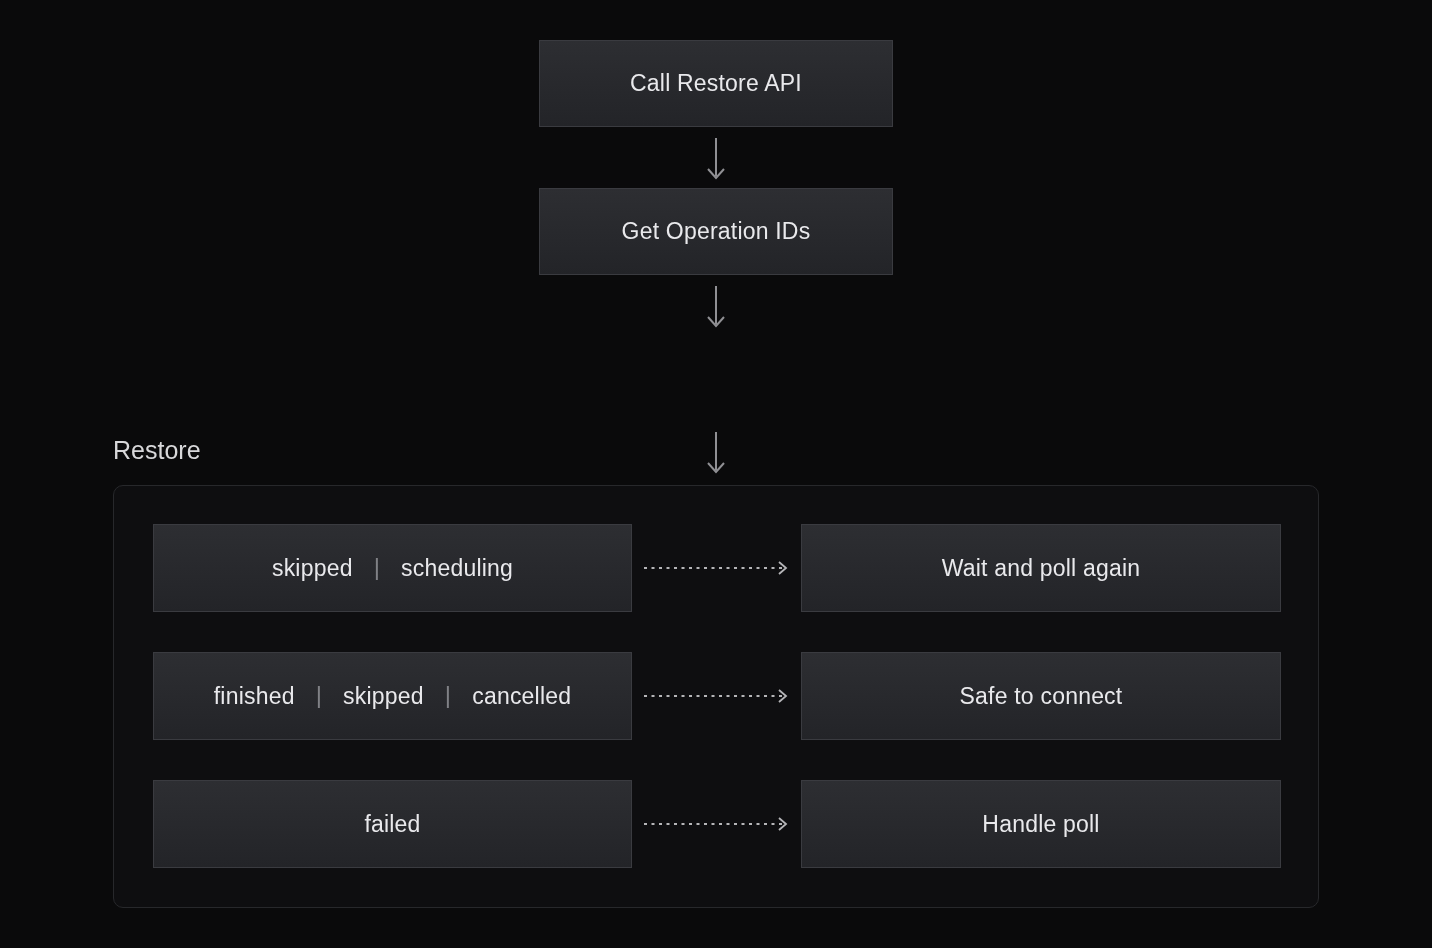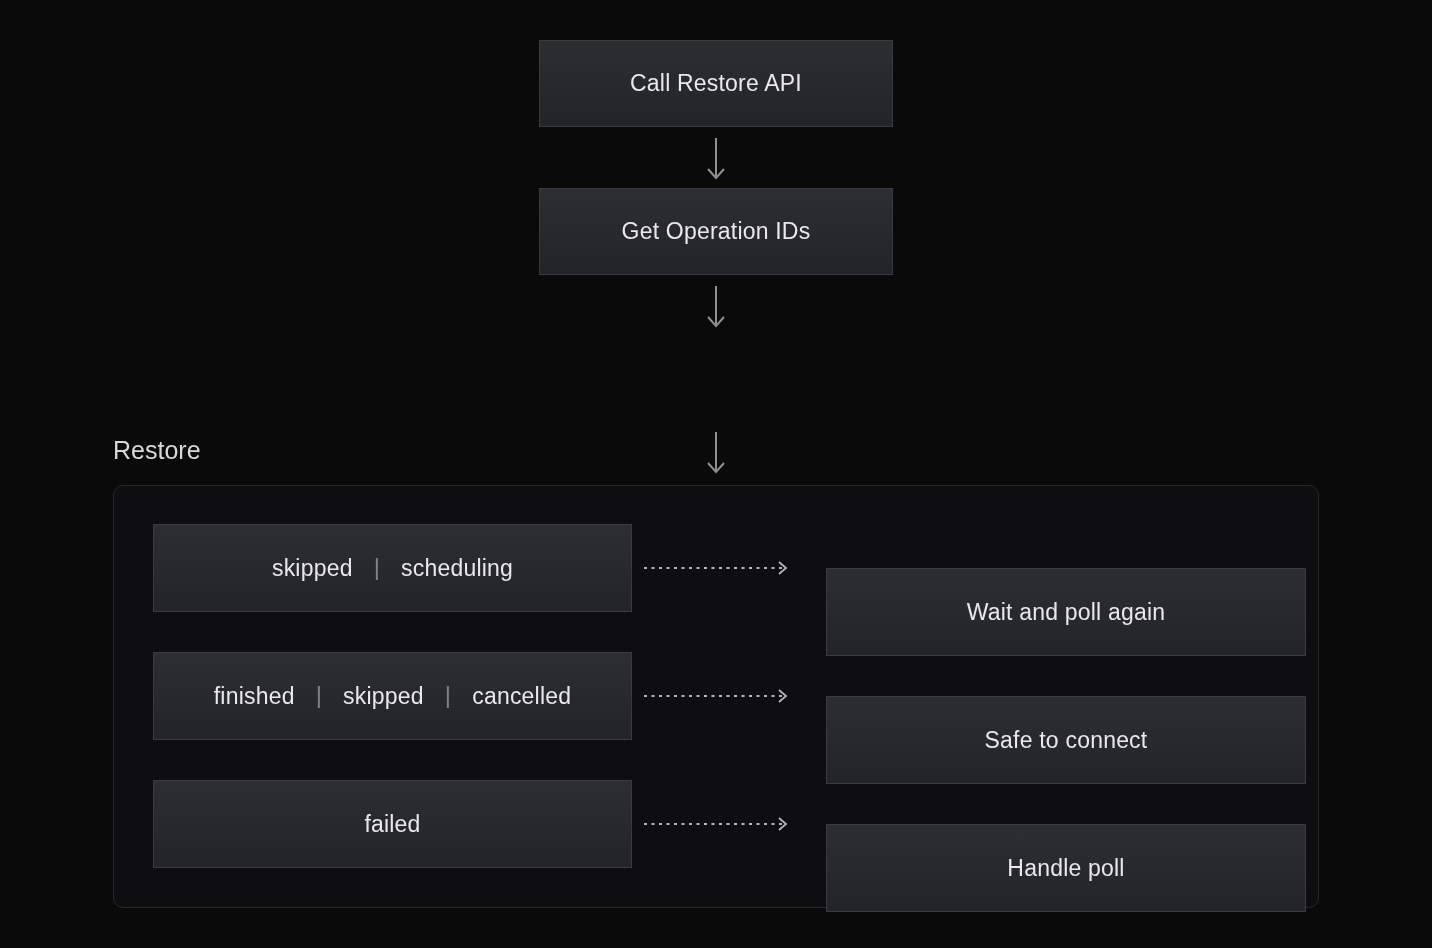--- a/index.html
+++ b/index.html
@@ -50,21 +50,21 @@
     position: absolute;
     left: 113px;
     top: 485px;
     width: 1206px;
     height: 423px;
     border: 1px solid var(--container-border);
     border-radius: 10px;
     background: var(--container-bg);
   }
   .state-node { left: 39px; width: 479px; height: 88px; }
-  .action-node { left: 712px; width: 480px; height: 88px; margin-top: 44px; }
+  .action-node { left: 687px; width: 480px; height: 88px; }
   .row-0 { top: 38px; }
   .row-1 { top: 166px; }
   .row-2 { top: 294px; }
   .h-arrow { position: absolute; left: 528px; width: 154px; height: 16px; }
   .pipe {
     color: var(--pipe);
     font-weight: 300;
     margin: 0 21px;
     font-size: 24px;
     position: relative;

